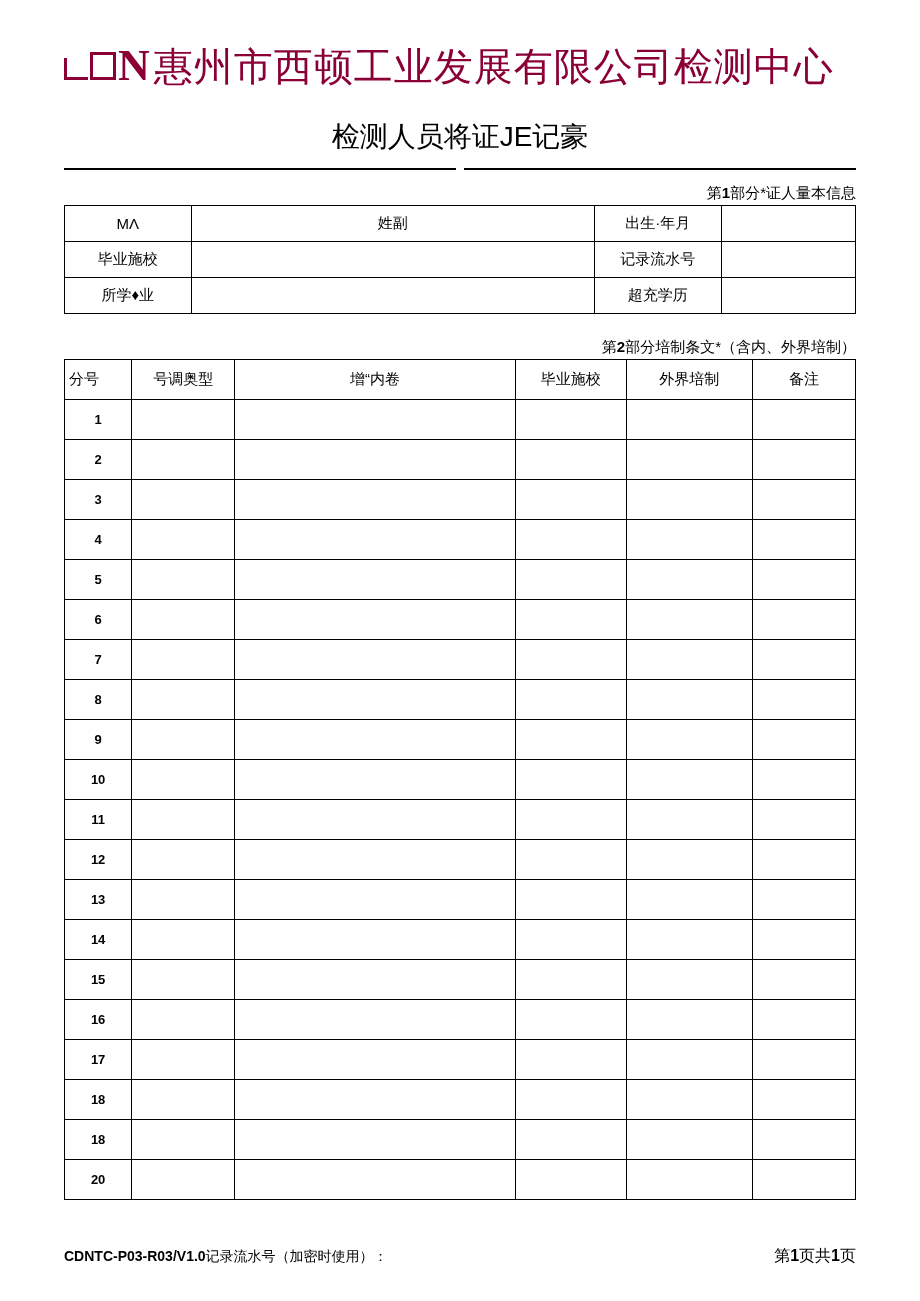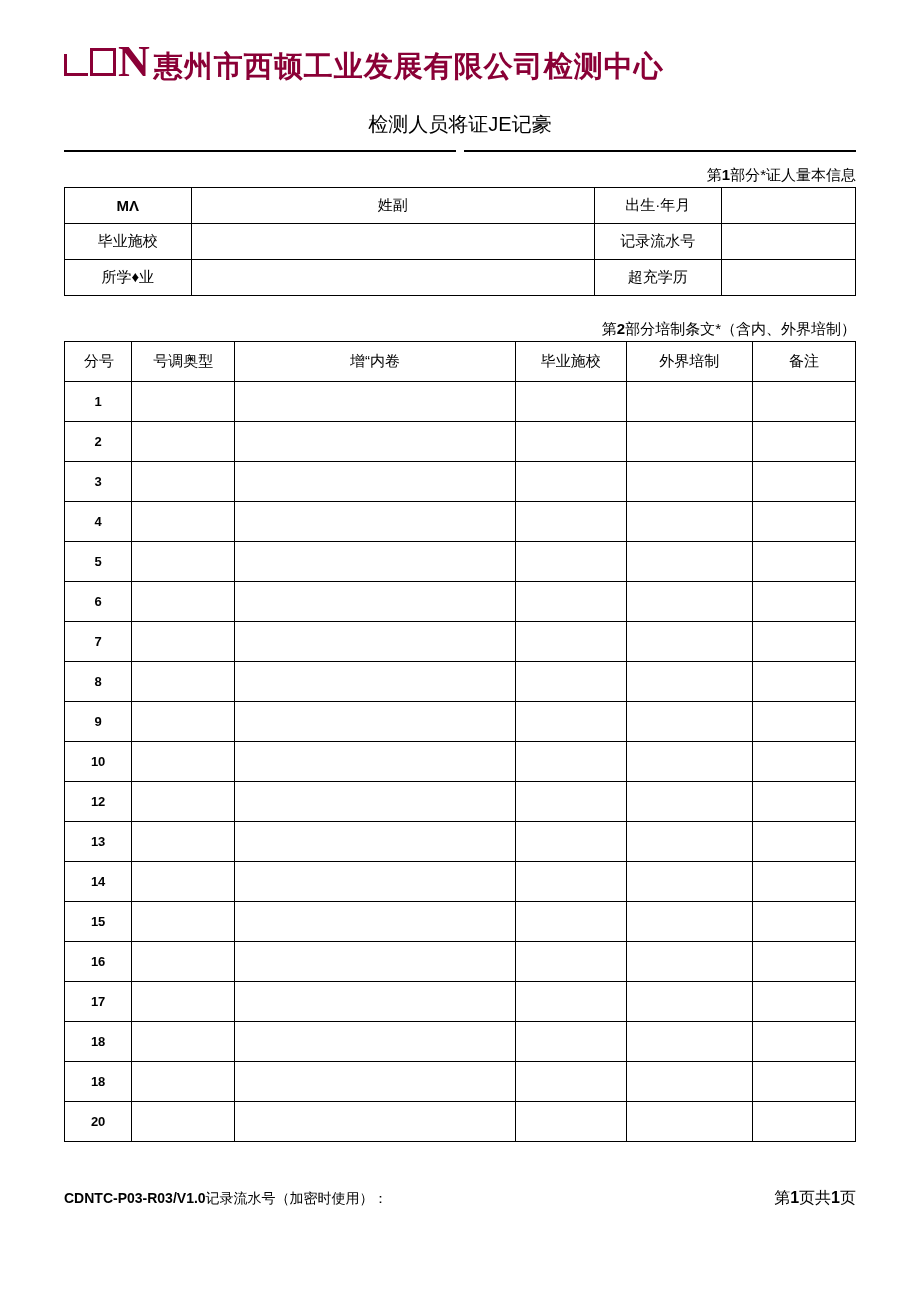--- a/index.html
+++ b/index.html
@@ -50,27 +50,27 @@
       margin-bottom: 2px;
     }
     .logo-n {
       font-size: 44px;
       font-weight: 700;
       font-family: "Times New Roman", serif;
       line-height: 1;
       margin-right: 4px;
     }
     .logo-text {
-      font-size: 29px;
-      font-weight: 700;
+      font-size: 39px;
+      font-weight: 400;
       letter-spacing: 1px;
     }
     .page-title {
       text-align: center;
-      font-size: 20px;
+      font-size: 28px;
       margin-bottom: 8px;
       padding-bottom: 4px;
     }
     .title-underline {
       display: flex;
       gap: 8px;
       margin-bottom: 14px;
     }
     .title-underline .line {
       flex: 1;
@@ -117,21 +117,21 @@
     .table2 .col-total { width: 14%; }
     .table2 .col-cert { width: 16%; }
     .table2 .col-remark { width: 13%; }
     .row-num {
       font-family: Arial, sans-serif;
       font-size: 13px;
       font-weight: bold;
     }
     .th-seq {
       text-align: left;
-      padding-left: 19px;
+      padding-left: 4px;
     }
     .footer {
       margin-top: 46px;
       display: flex;
       justify-content: space-between;
       align-items: baseline;
       font-size: 14px;
     }
     .footer-left {
       font-size: 14px;
@@ -176,21 +176,21 @@
 
 <table class="table1">
   <colgroup>
     <col class="c1">
       <col class="c2">
       <col class="c3">
       <col class="c4">
   </colgroup>
   <tbody>
       <tr>
-    <td style="font-family:Arial;font-weight:bold;">MΛ</td>
+    <td style="font-family:Arial;font-weight:normal;">MΛ</td>
     <td>姓副</td>
     <td>出生·年月</td>
     <td></td>
   </tr>
   <tr>
     <td>毕业施校</td>
     <td></td>
     <td><span>记录流水号</span></td>
     <td></td>
   </tr>
@@ -302,20 +302,28 @@
         </tr>
         <tr>
           <td class="row-num">10</td>
           <td></td>
           <td></td>
           <td></td>
           <td></td>
           <td></td>
         </tr>
         <tr>
+          <td class="row-num">11</td>
+          <td></td>
+          <td></td>
+          <td></td>
+          <td></td>
+          <td></td>
+        </tr>
+        <tr>
           <td class="row-num">12</td>
           <td></td>
           <td></td>
           <td></td>
           <td></td>
           <td></td>
         </tr>
         <tr>
           <td class="row-num">13</td>
           <td></td>

